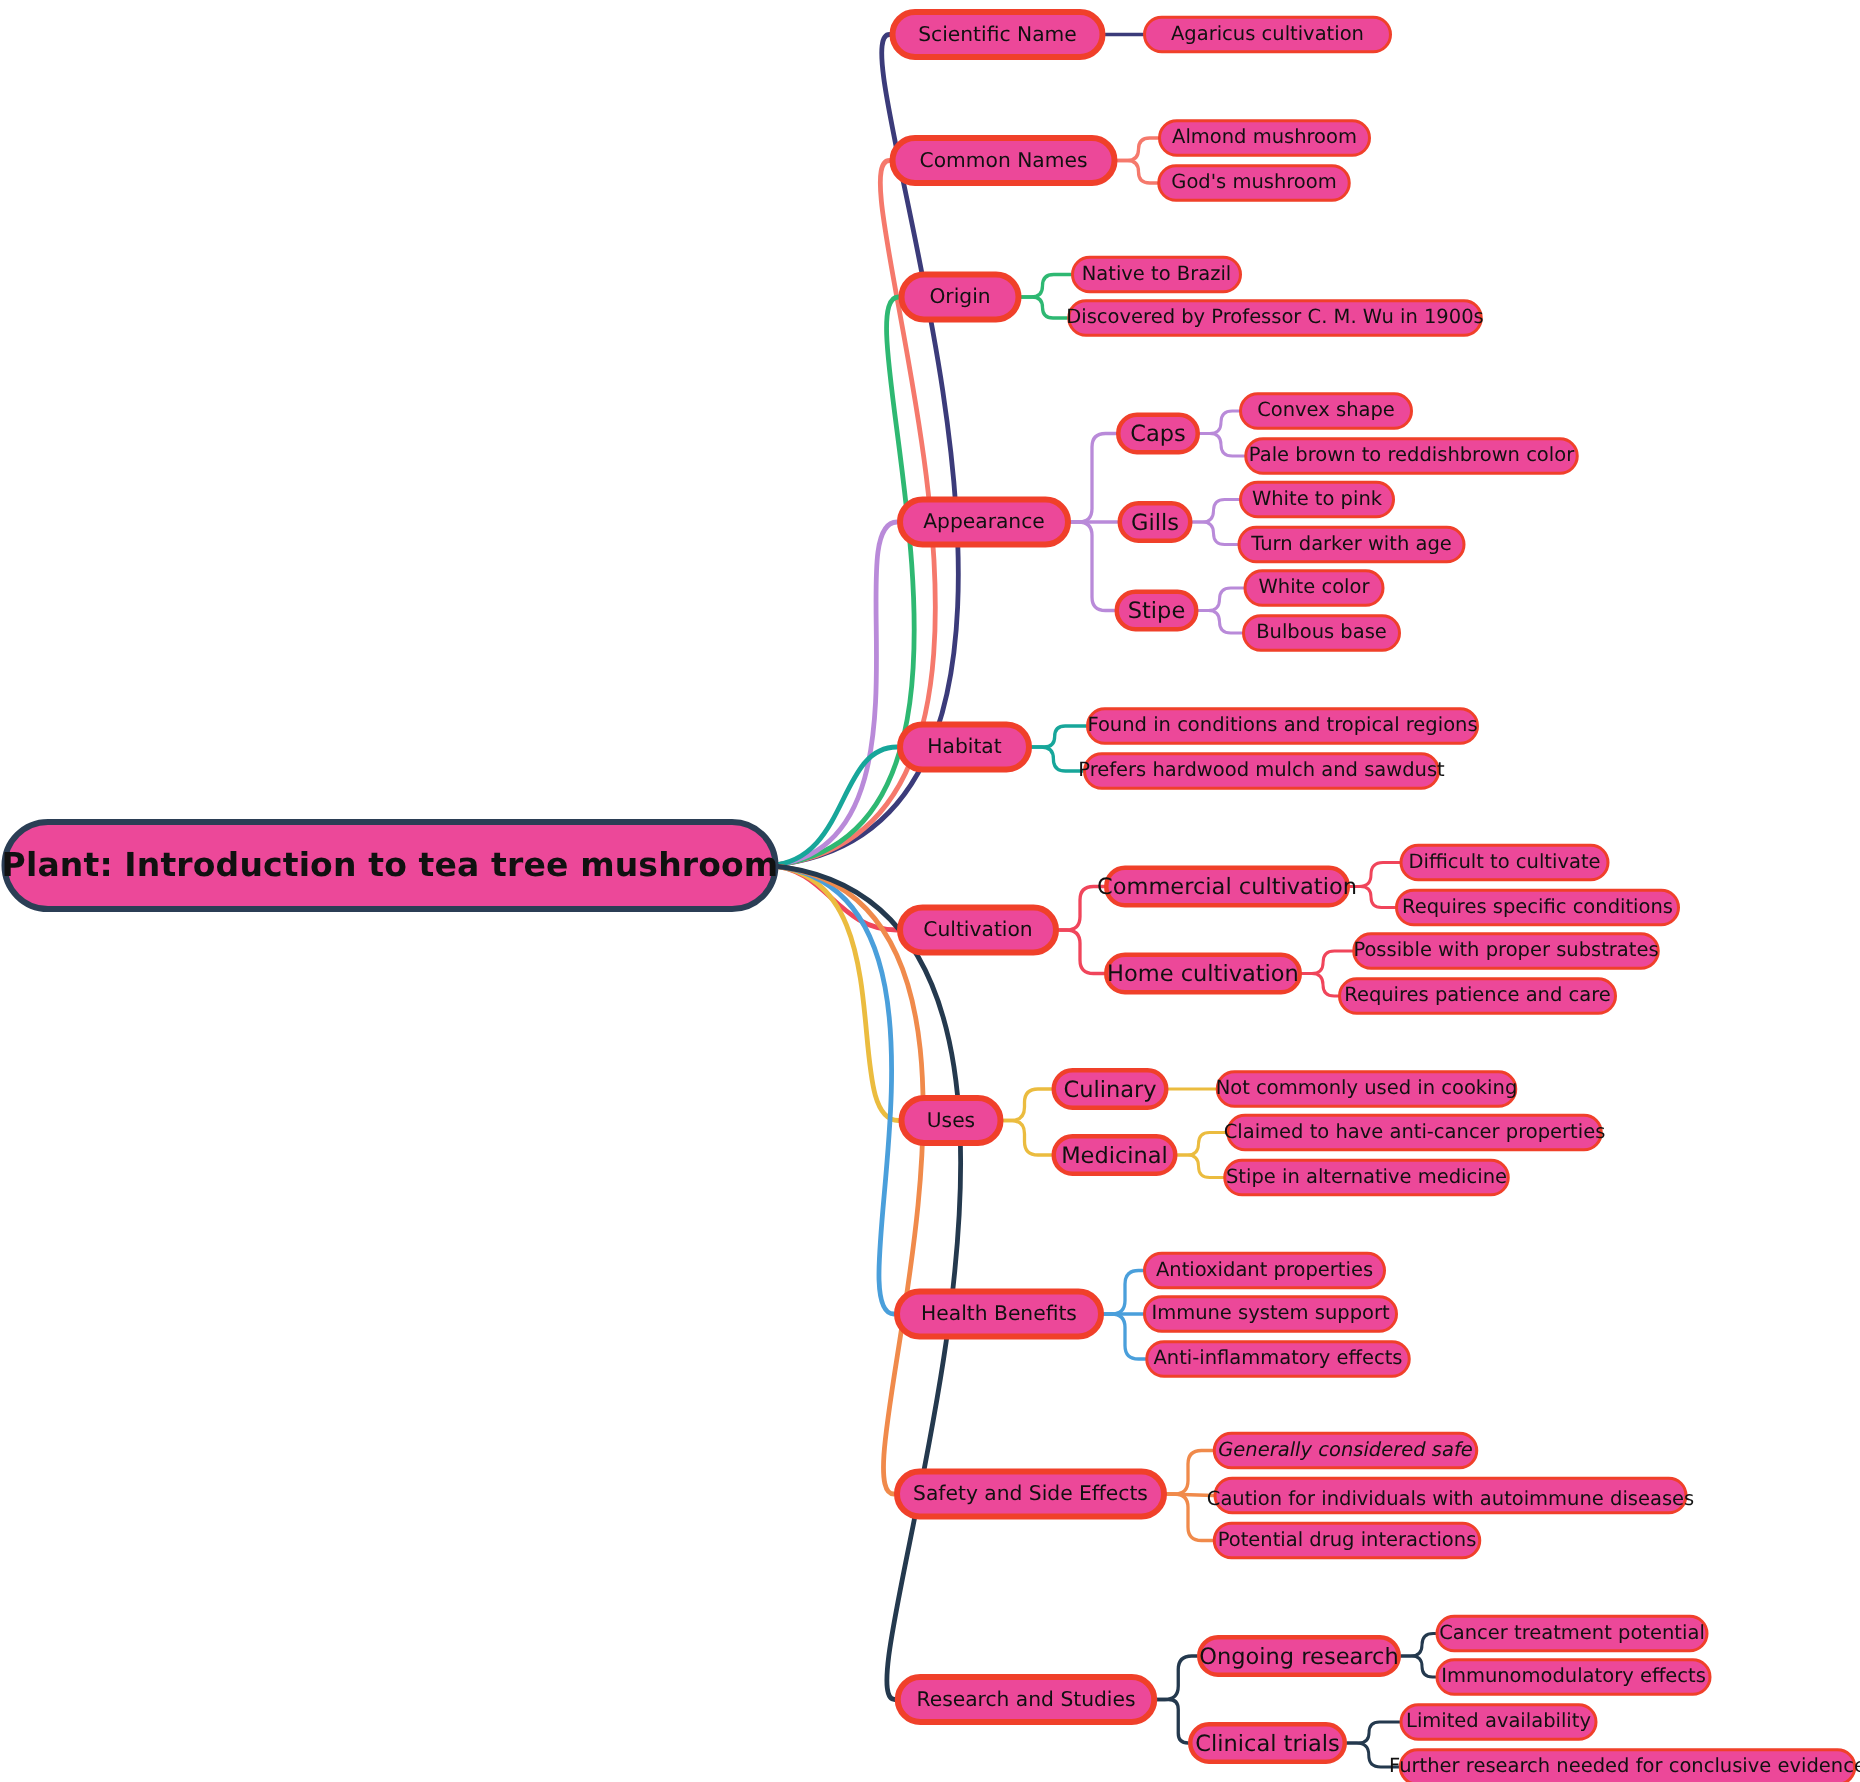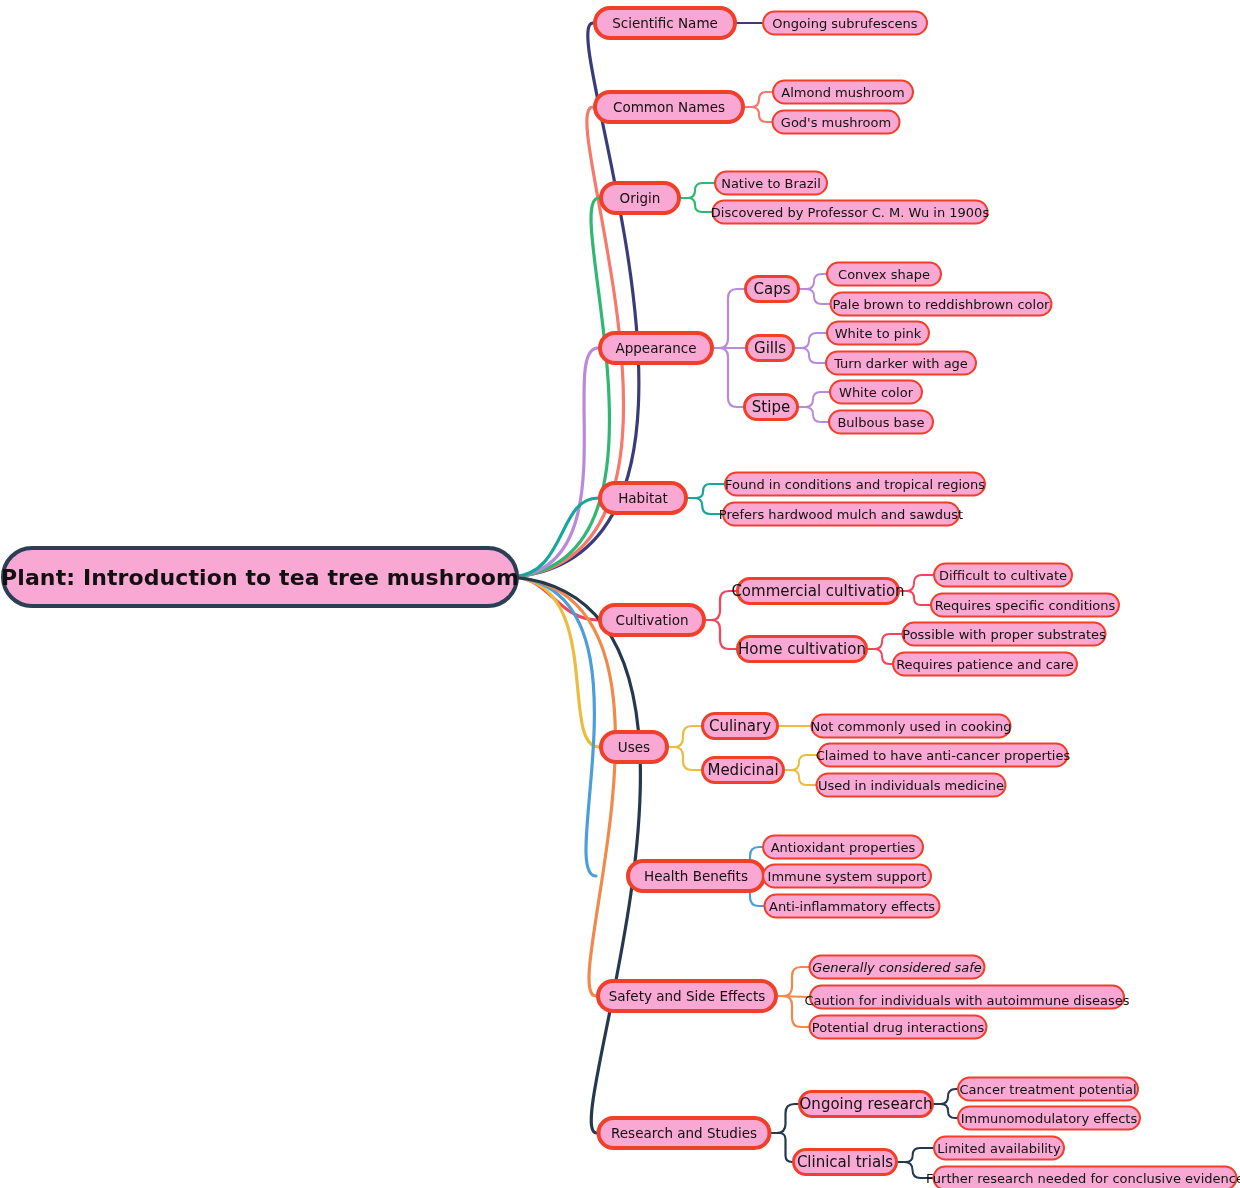--- a/index.html
+++ b/index.html
@@ -22,21 +22,21 @@
     height: 1188px;
     pointer-events: none;
   }
   .node {
     position: absolute;
     box-sizing: border-box;
     display: flex;
     align-items: center;
     justify-content: center;
     white-space: nowrap;
-    background: #f9a8d4;
+    background: #ec4899;
     color: #111111;
     transform: translate(-50%, -50%);
   }
   .node-root {
     border: 4px solid #2B3E55;
     border-radius: 34px;
     font-size: 22px;
     font-weight: bold;
     letter-spacing: .1px;
     padding: 0 20px;
@@ -120,21 +120,21 @@
       <path d="M 898 1162 L 904.49 1162 Q 912.49 1162 912.49 1170 L 912.49 1170 Q 912.49 1178 920.49 1178 L 932.5 1178" fill="none" stroke="#24394E" stroke-width="2" stroke-linecap="round" stroke-linejoin="round"></path>
     </svg>
   <div id="nodes">
       <div class="node node-root" style="left: 260px; top: 577px; width: 518px; height: 62px;">
         <span>Plant: Introduction to tea tree mushroom</span>
       </div>
       <div class="node node-branch" style="left: 665px; top: 23px; width: 144px; height: 34px;">
         <span>Scientific Name</span>
       </div>
       <div class="node node-leaf" style="left: 845px; top: 23px; width: 166px; height: 25px;">
-        <span>Ongoing subrufescens</span>
+        <span>Agaricus cultivation</span>
       </div>
       <div class="node node-branch" style="left: 669px; top: 107px; width: 152px; height: 34px;">
         <span>Common Names</span>
       </div>
       <div class="node node-leaf" style="left: 843px; top: 92px; width: 142px; height: 25px;">
         <span>Almond mushroom</span>
       </div>
       <div class="node node-leaf" style="left: 836px; top: 122px; width: 129px; height: 25px;">
         <span>God's mushroom</span>
       </div>
@@ -216,23 +216,23 @@
       <div class="node node-leaf" style="left: 911px; top: 726px; width: 201px; height: 25px;">
         <span>Not commonly used in cooking</span>
       </div>
       <div class="node node-sub" style="left: 743px; top: 770px; width: 84px; height: 28px;">
         <span>Medicinal</span>
       </div>
       <div class="node node-leaf" style="left: 943px; top: 755px; width: 251px; height: 25px;">
         <span>Claimed to have anti-cancer properties</span>
       </div>
       <div class="node node-leaf" style="left: 911px; top: 785px; width: 191px; height: 25px;">
-        <span>Used in individuals medicine</span>
-      </div>
-      <div class="node node-branch" style="left: 696px; top: 876px; width: 140px; height: 34px;">
+        <span>Stipe in alternative medicine</span>
+      </div>
+      <div class="node node-branch" style="left: 666px; top: 876px; width: 140px; height: 34px;">
         <span>Health Benefits</span>
       </div>
       <div class="node node-leaf" style="left: 843px; top: 847px; width: 162px; height: 25px;">
         <span>Antioxidant properties</span>
       </div>
       <div class="node node-leaf" style="left: 847px; top: 876px; width: 170px; height: 25px;">
         <span>Immune system support</span>
       </div>
       <div class="node node-leaf" style="left: 852px; top: 906px; width: 177px; height: 25px;">
         <span>Anti-inflammatory effects</span>

